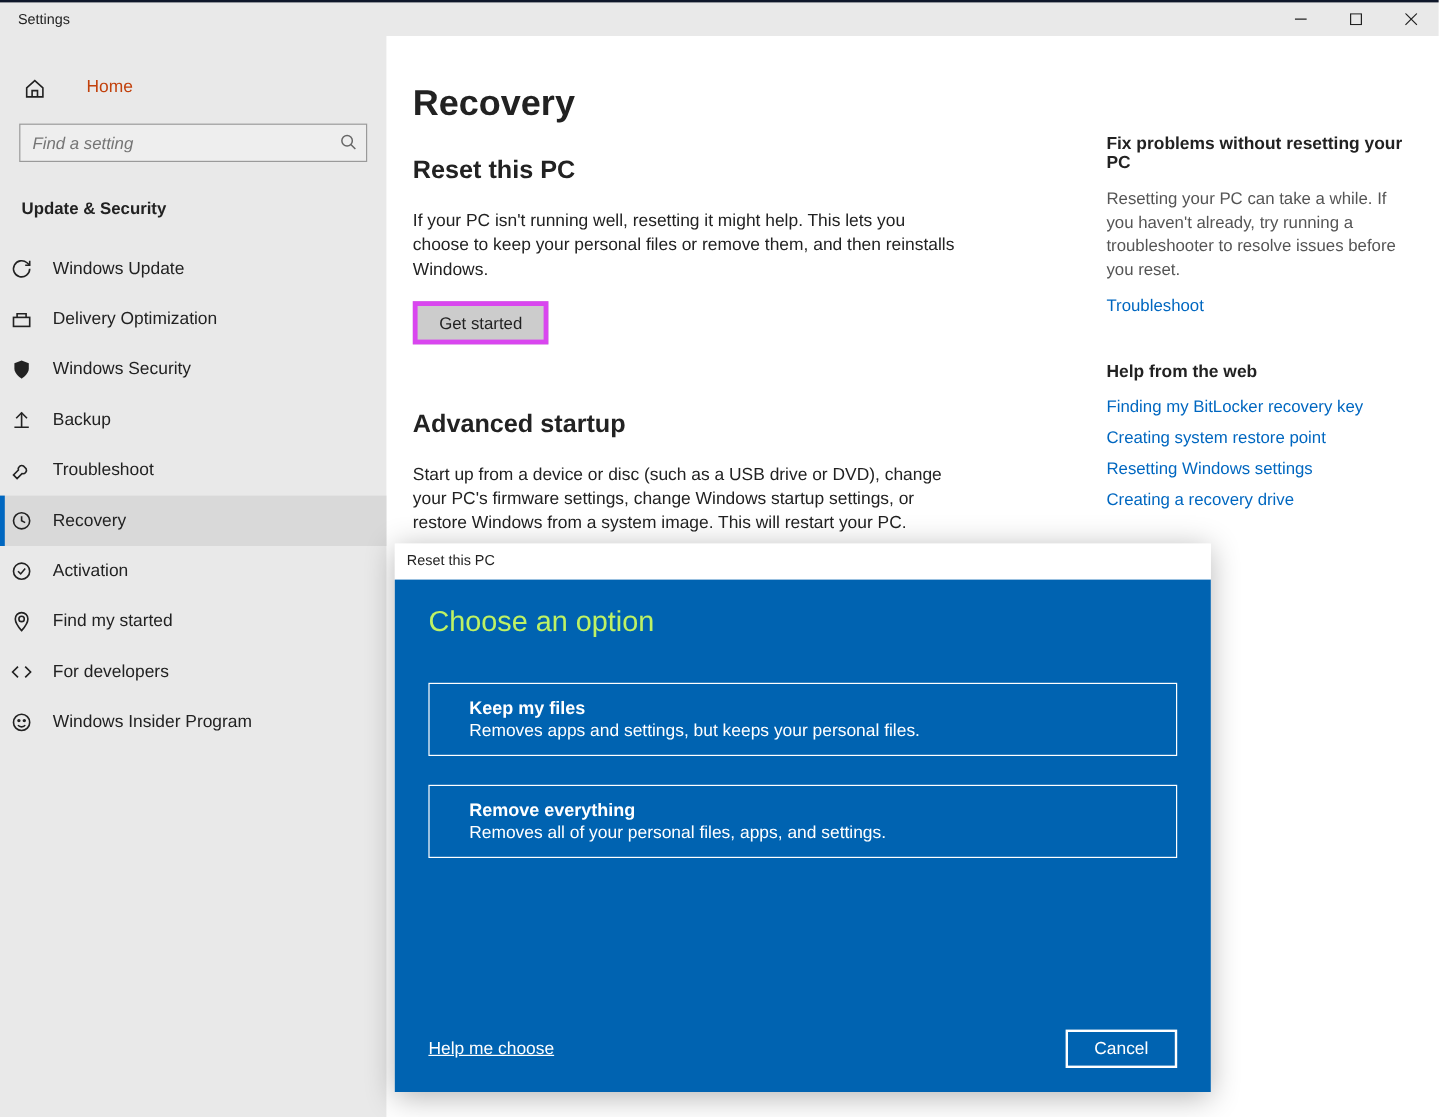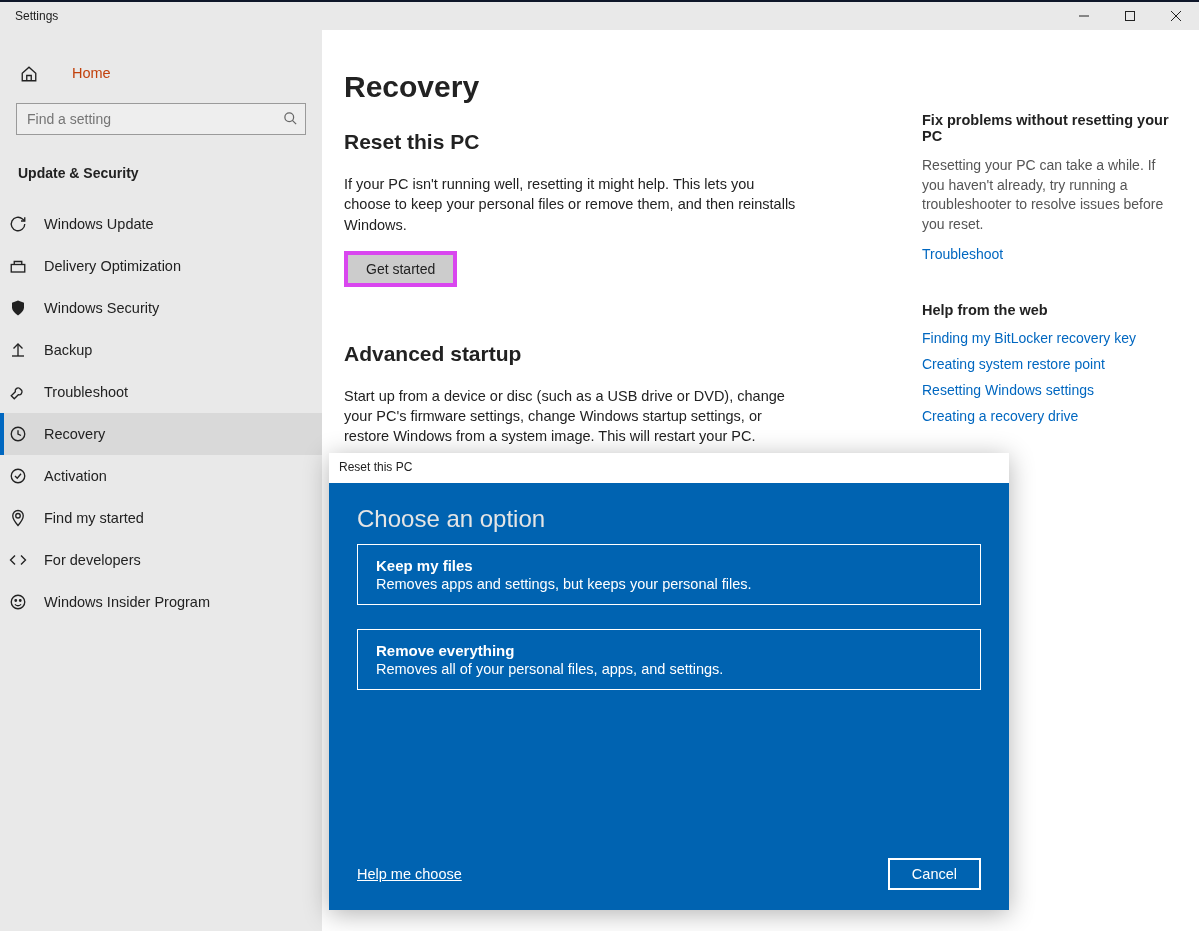--- a/index.html
+++ b/index.html
@@ -6,21 +6,21 @@
   body { width: 1199px; height: 931px; background: #fff; overflow: hidden; position: relative; }
   .titlebar { height: 30px; background: #e9e9e9; display: flex; align-items: center; padding-left: 15px; font-size: 12px; color: #222; border-top: 2px solid #0f172a; }
   .titlebar .spacer { flex: 1; }
   .winctl { width: 46px; height: 30px; display: flex; align-items: center; justify-content: center; color: #222; }
   .winctl svg { width: 10px; height: 10px; }
   .app { display: flex; height: calc(100% - 30px); }
   .sidebar { width: 322px; background: #e9e9e9; padding-top: 25px; }
   .home { display: flex; align-items: flex-start; padding: 10px 20px 20px 20px; font-size: 14.5px; color: #c2410c; gap: 32px; }
   .home .icon { width: 20px; text-align: center; }
   .searchwrap { margin: 0 16px 20px 16px; }
-  .search { width: 100%; height: 32px; border: 1px solid #9a9a9a; background: #eee; padding: 0 30px 0 10px; font-size: 14px; color: #555; }
+  .search { width: 100%; height: 32px; border: 1px solid #9a9a9a; background: #eee; padding: 0 30px 0 10px; font-size: 14px; color: #555; font-style: italic; }
   .searchrel { position: relative; }
   .searchicon { position: absolute; right: 8px; top: 8px; color: #666; }
   .section-label { font-size: 14px; font-weight: 600; color: #222; padding: 10px 18px 22px 18px; }
   .navitem { display: flex; align-items: center; padding: 12px 8px; font-size: 14.5px; color: #222; gap: 16px; cursor: default; }
   .navitem .icon { width: 20px; display: flex; align-items: center; justify-content: center; }
   .navitem.selected { background: #d9d9d9; position: relative; }
   .navitem.selected::before { content: ""; position: absolute; left: 0; top: 0; bottom: 0; width: 4px; background: #0067c0; }
   .main { flex: 1; padding: 40px 30px 0 22px; display: flex; }
   .content { width: 570px; }
   h1 { font-size: 30px; font-weight: 600; margin-bottom: 26px; color: #222; }
@@ -30,22 +30,22 @@
   .block { margin-bottom: 55px; }
   .aside { flex: 1; padding-top: 42px; padding-left: 8px; }
   .aside h3 { font-size: 14.5px; font-weight: 700; color: #222; margin-bottom: 12px; }
   .aside p { font-size: 14px; color: #555; line-height: 1.4; margin-bottom: 12px; }
   .link { font-size: 14px; color: #0067c0; display: block; margin-bottom: 10px; cursor: default; }
   .aside-block { margin-bottom: 40px; }
   
   .dialog { position: absolute; left: 329px; top: 453px; width: 680px; height: 457px; background: #fff; box-shadow: 0 4px 24px rgba(0,0,0,0.3); display: flex; flex-direction: column; }
   .dialog-title { height: 30px; background: #fff; font-size: 12px; color: #222; padding: 7px 10px; }
   .dialog-body { flex: 1; background: #0063b1; color: #fff; padding: 22px 28px 20px 28px; display: flex; flex-direction: column; }
-  .dialog-body h2 { font-size: 24px; font-weight: 400; color: #e5e5e5; margin-bottom: 11px; }
-  .option { border: 1px solid #fff; padding: 12px 18px; margin-bottom: 24px; cursor: default; }
+  .dialog-body h2 { font-size: 24px; font-weight: 400; color: #bef264; margin-bottom: 36px; }
+  .option { border: 1px solid #fff; padding: 12px 33px; margin-bottom: 24px; cursor: default; }
   .option .opt-title { font-size: 15px; font-weight: 600; margin-bottom: 2px; }
   .option .opt-desc { font-size: 14.5px; font-weight: 400; }
   .dialog-footer { margin-top: auto; display: flex; align-items: center; justify-content: space-between; }
   .helplink { color: #fff; font-size: 14.5px; text-decoration: underline; cursor: default; }
   .cancel { border: 2px solid #fff; background: transparent; color: #fff; padding: 6px 22px; font-size: 14.5px; cursor: default; }
   svg { display: block; }
 </style>
 </head>
 <body>
 

